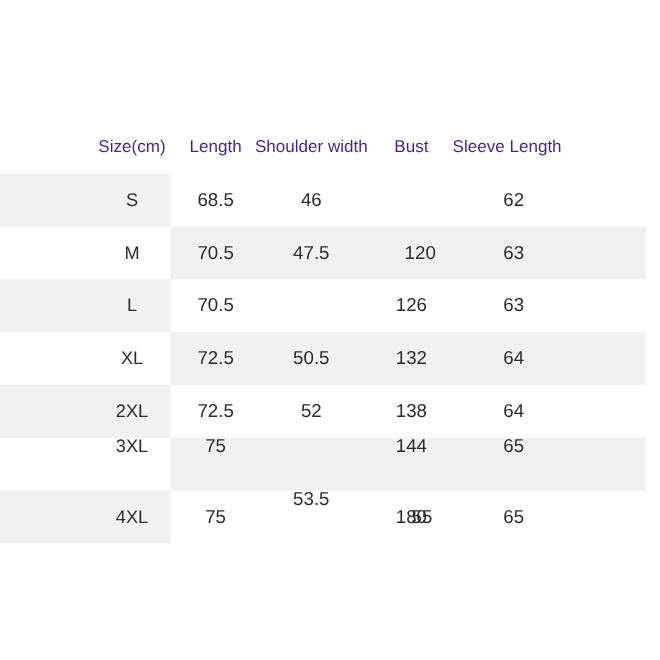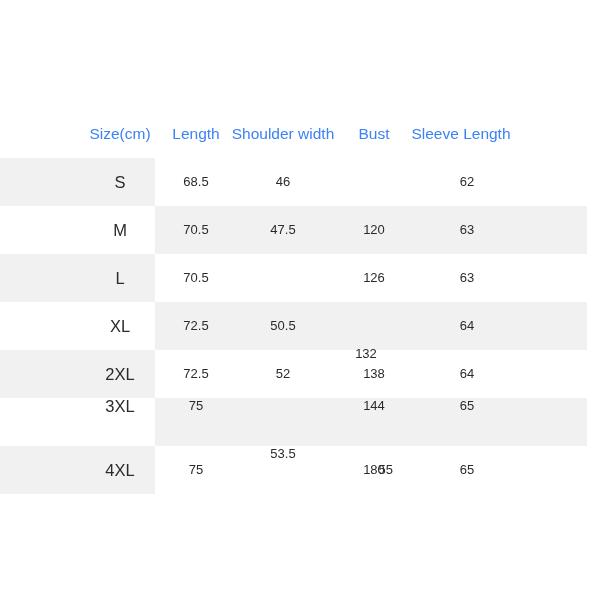--- a/index.html
+++ b/index.html
@@ -40,39 +40,39 @@
     position: absolute;
     left: 0;
     top: 118px;
     width: 600px;
     height: 32px;
   }
   .header-cell {
     position: absolute;
     top: 0;
     font-size: 15.5px;
-    color: #3b82f6;
+    color: #4c1d95;
     white-space: nowrap;
     text-align: center;
     line-height: 32px;
   }
 
   
   .data-row {
     position: absolute;
     left: 0;
     width: 600px;
     height: 48px;
   }
   .cell {
     position: absolute;
     top: 0;
     height: 48px;
     line-height: 48px;
-    font-size: 13px;
+    font-size: 17px;
     color: #2b2b2b;
     white-space: nowrap;
     text-align: center;
   }
   .cell-size {
     font-size: 16.5px;
   }
 </style>
 </head>
 <body>
@@ -98,34 +98,34 @@
       <div class="data-row" style="top: 158px;">
         <div class="cell cell-size" style="left: 10px; width: 220px;">S</div>
         <div class="cell" style="left: 86px; width: 220px;">68.5</div>
         <div class="cell" style="left: 173px; width: 220px;">46</div>
         <div class="cell" style="left: 357px; width: 220px;">62</div>
       </div>
       <div class="data-row" style="top: 206px;">
         <div class="cell cell-size" style="left: 10px; width: 220px;">M</div>
         <div class="cell" style="left: 86px; width: 220px;">70.5</div>
         <div class="cell" style="left: 173px; width: 220px;">47.5</div>
-        <div class="cell" style="left: 264px; width: 220px;">120</div>
+        <div class="cell" style="left: 272px; width: 220px;">120</div>
         <div class="cell" style="left: 357px; width: 220px;">63</div>
       </div>
       <div class="data-row" style="top: 254px;">
         <div class="cell cell-size" style="left: 10px; width: 220px;">L</div>
         <div class="cell" style="left: 86px; width: 220px;">70.5</div>
         <div class="cell" style="left: 264px; width: 220px;">126</div>
         <div class="cell" style="left: 357px; width: 220px;">63</div>
       </div>
       <div class="data-row" style="top: 302px;">
         <div class="cell cell-size" style="left: 10px; width: 220px;">XL</div>
         <div class="cell" style="left: 86px; width: 220px;">72.5</div>
         <div class="cell" style="left: 173px; width: 220px;">50.5</div>
-        <div class="cell" style="left: 256px; width: 220px; margin-top: 28px;">132</div>
+        <div class="cell" style="left: 264px; width: 220px;">132</div>
         <div class="cell" style="left: 357px; width: 220px;">64</div>
       </div>
       <div class="data-row" style="top: 350px;">
         <div class="cell cell-size" style="left: 10px; width: 220px;">2XL</div>
         <div class="cell" style="left: 86px; width: 220px;">72.5</div>
         <div class="cell" style="left: 173px; width: 220px;">52</div>
         <div class="cell" style="left: 264px; width: 220px;">138</div>
         <div class="cell" style="left: 357px; width: 220px;">64</div>
       </div>
       <div class="data-row" style="top: 382px;">

